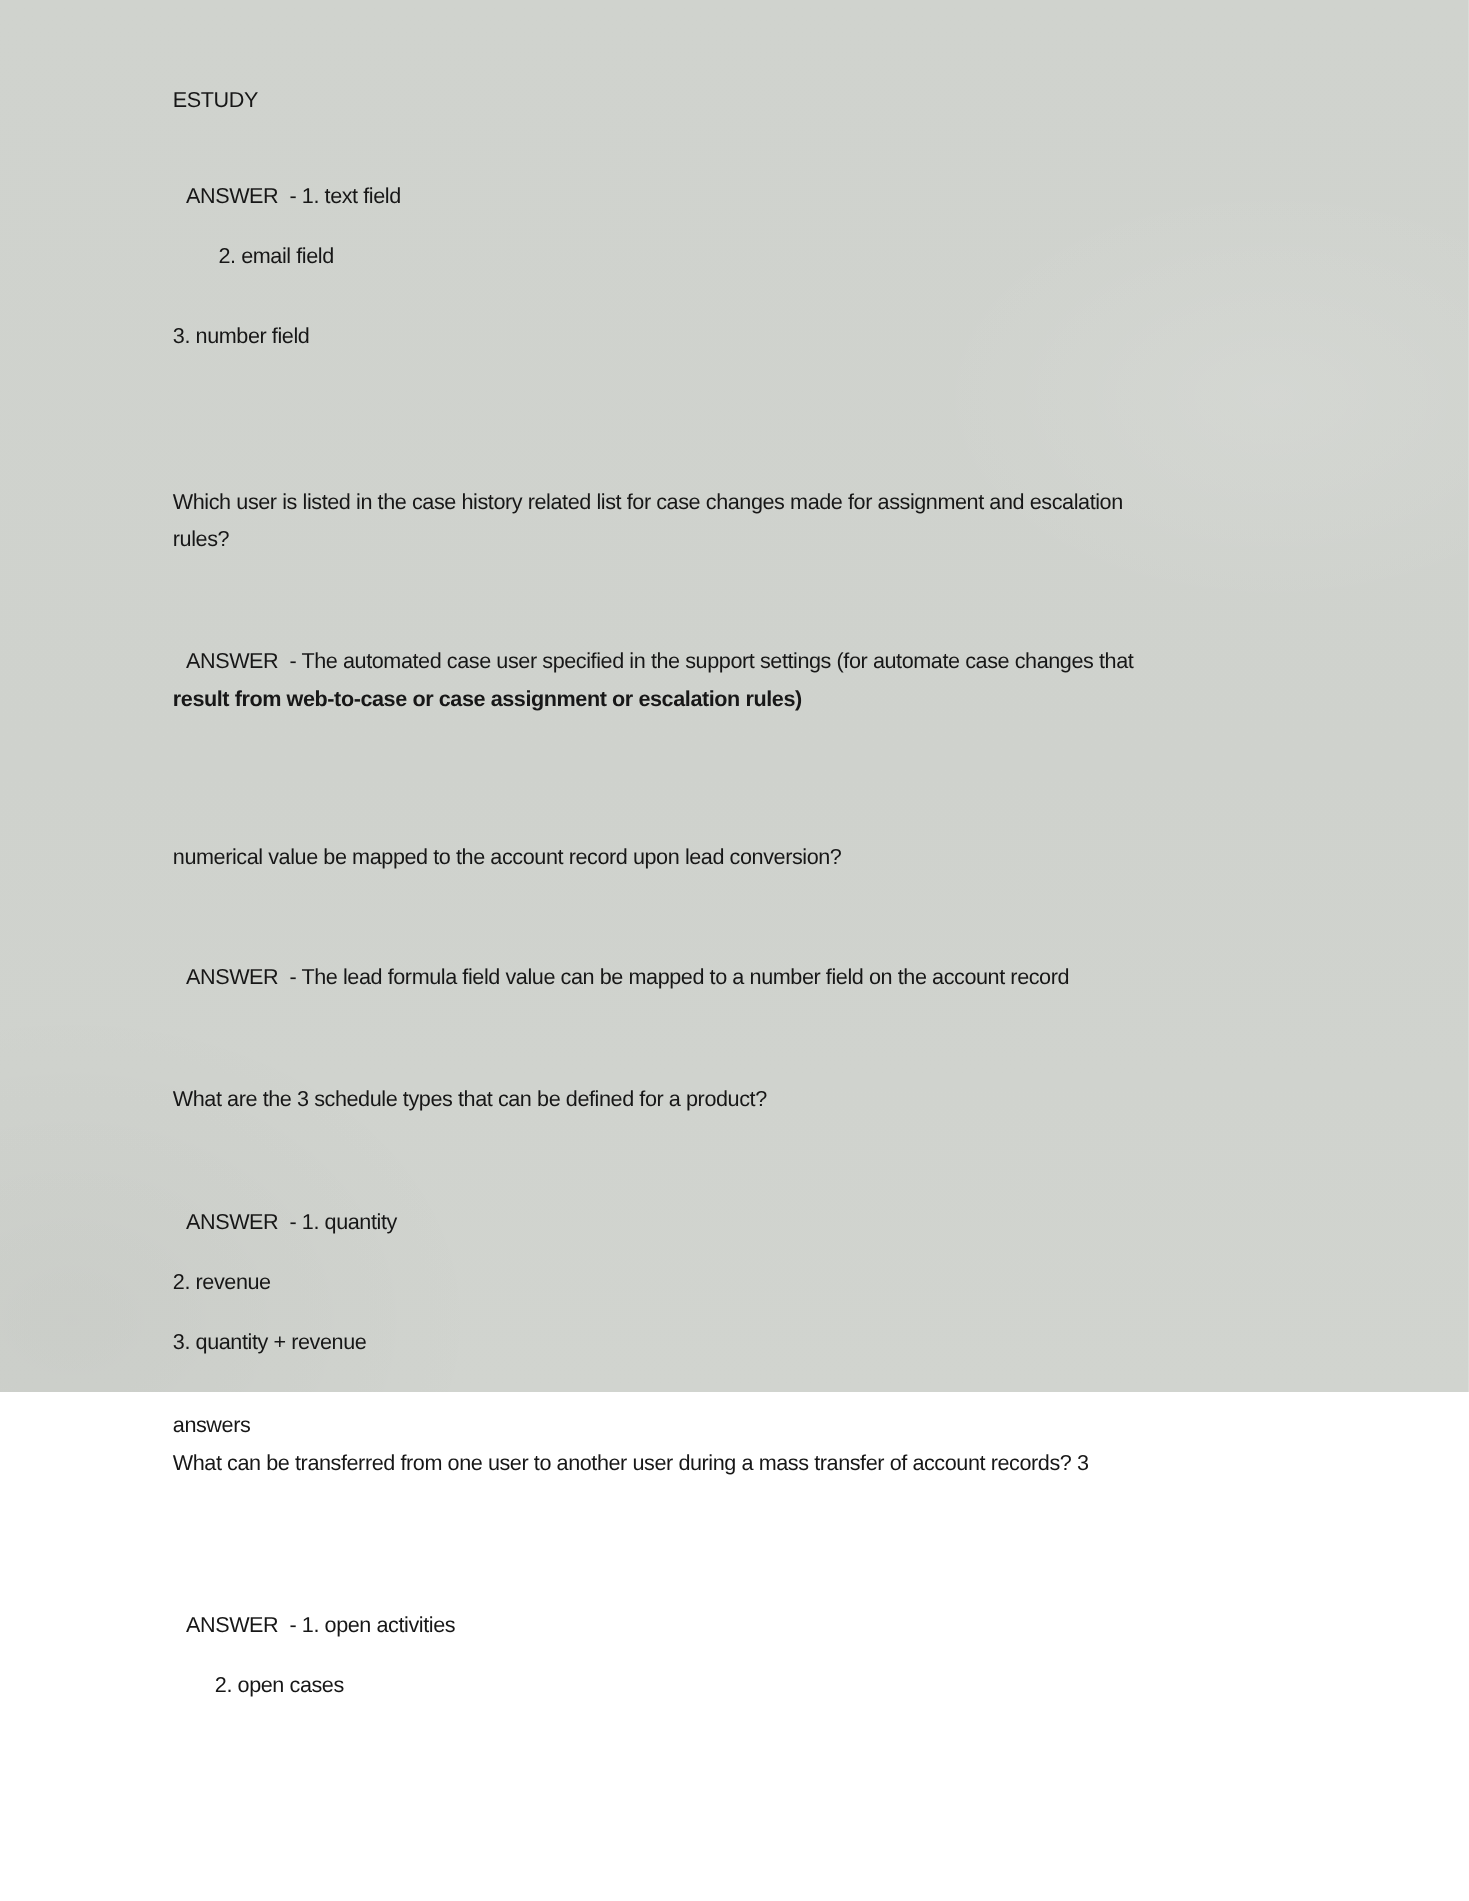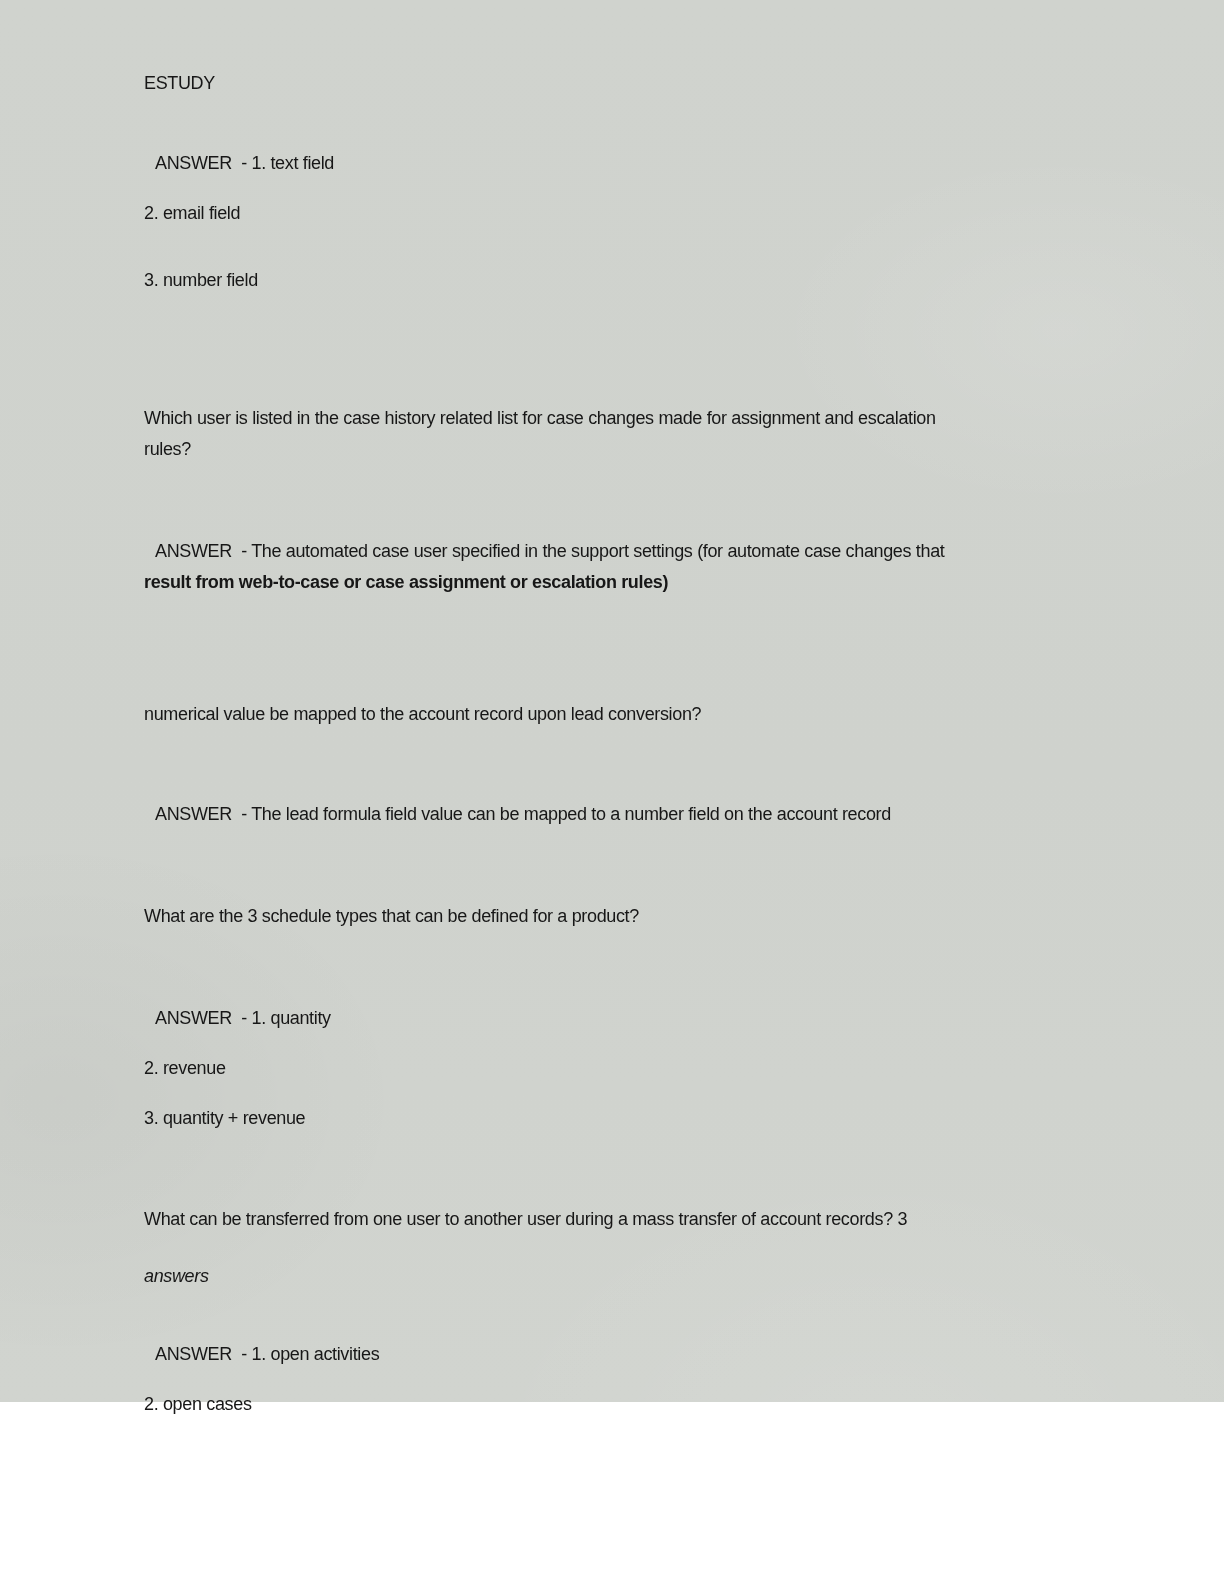--- a/index.html
+++ b/index.html
@@ -8,58 +8,58 @@
   }
   body {
     width: 1224px;
     height: 1584px;
     overflow: hidden;
     font-family: "Liberation Sans", sans-serif;
   }
   .page {
     position: relative;
     width: 1224px;
-    height: 1402px;
+    height: 1160px;
     background:
       radial-gradient(ellipse 420px 260px at 1060px 330px, rgba(255,255,255,0.10), rgba(255,255,255,0) 70%),
       radial-gradient(ellipse 600px 420px at 880px 1450px, rgba(255,255,255,0.08), rgba(255,255,255,0) 70%),
       radial-gradient(ellipse 500px 380px at 60px 1100px, rgba(0,0,0,0.03), rgba(0,0,0,0) 70%),
       linear-gradient(180deg, #d0d3ce 0%, #cfd2cd 55%, #d1d4cf 100%);
   }
   .line {
     position: absolute;
     left: 144px;
     font-size: 18px;
     line-height: 24px;
     letter-spacing: -0.35px;
     color: #171717;
     white-space: pre;
   }
   .answer { left: 155px; }
   
   .l0  { top: 71px;  }
   .l1  { top: 151px; }
-  .l2  { top: 201px; }
+  .l2  { top: 201px; margin-left: 38px; }
   .l3  { top: 268px; }
   .l4  { top: 302px; }
   .l5  { top: 406px; }
   .l6  { top: 437px; }
   .l7  { top: 539px; }
   .l8  { top: 570px; font-weight: bold; }
   .l9  { top: 671px; }
   .l10 { top: 702px; }
   .l11 { top: 802px; }
   .l12 { top: 904px; }
   .l13 { top: 1006px; }
   .l14 { top: 1056px; }
   .l15 { top: 1106px; }
   .l16 { top: 1207px; text-align: center; }
-  .l17 { top: 1264px; font-style: italic; }
+  .l17 { top: 1175px; }
   .l18 { top: 1342px; }
-  .l19 { top: 1392px; }
+  .l19 { top: 1392px; margin-left: 35px; }
 </style>
 </head>
 <body>
 
 <div class="page">
   <div class="line l0">ESTUDY</div>
   <div class="line l1 answer">ANSWER  - 1. text field</div>
   <div class="line l2">2. email field</div>
   <div class="line l3">3. number field</div>
   <div class="line l5">Which user is listed in the case history related list for case changes made for assignment and escalation</div>

